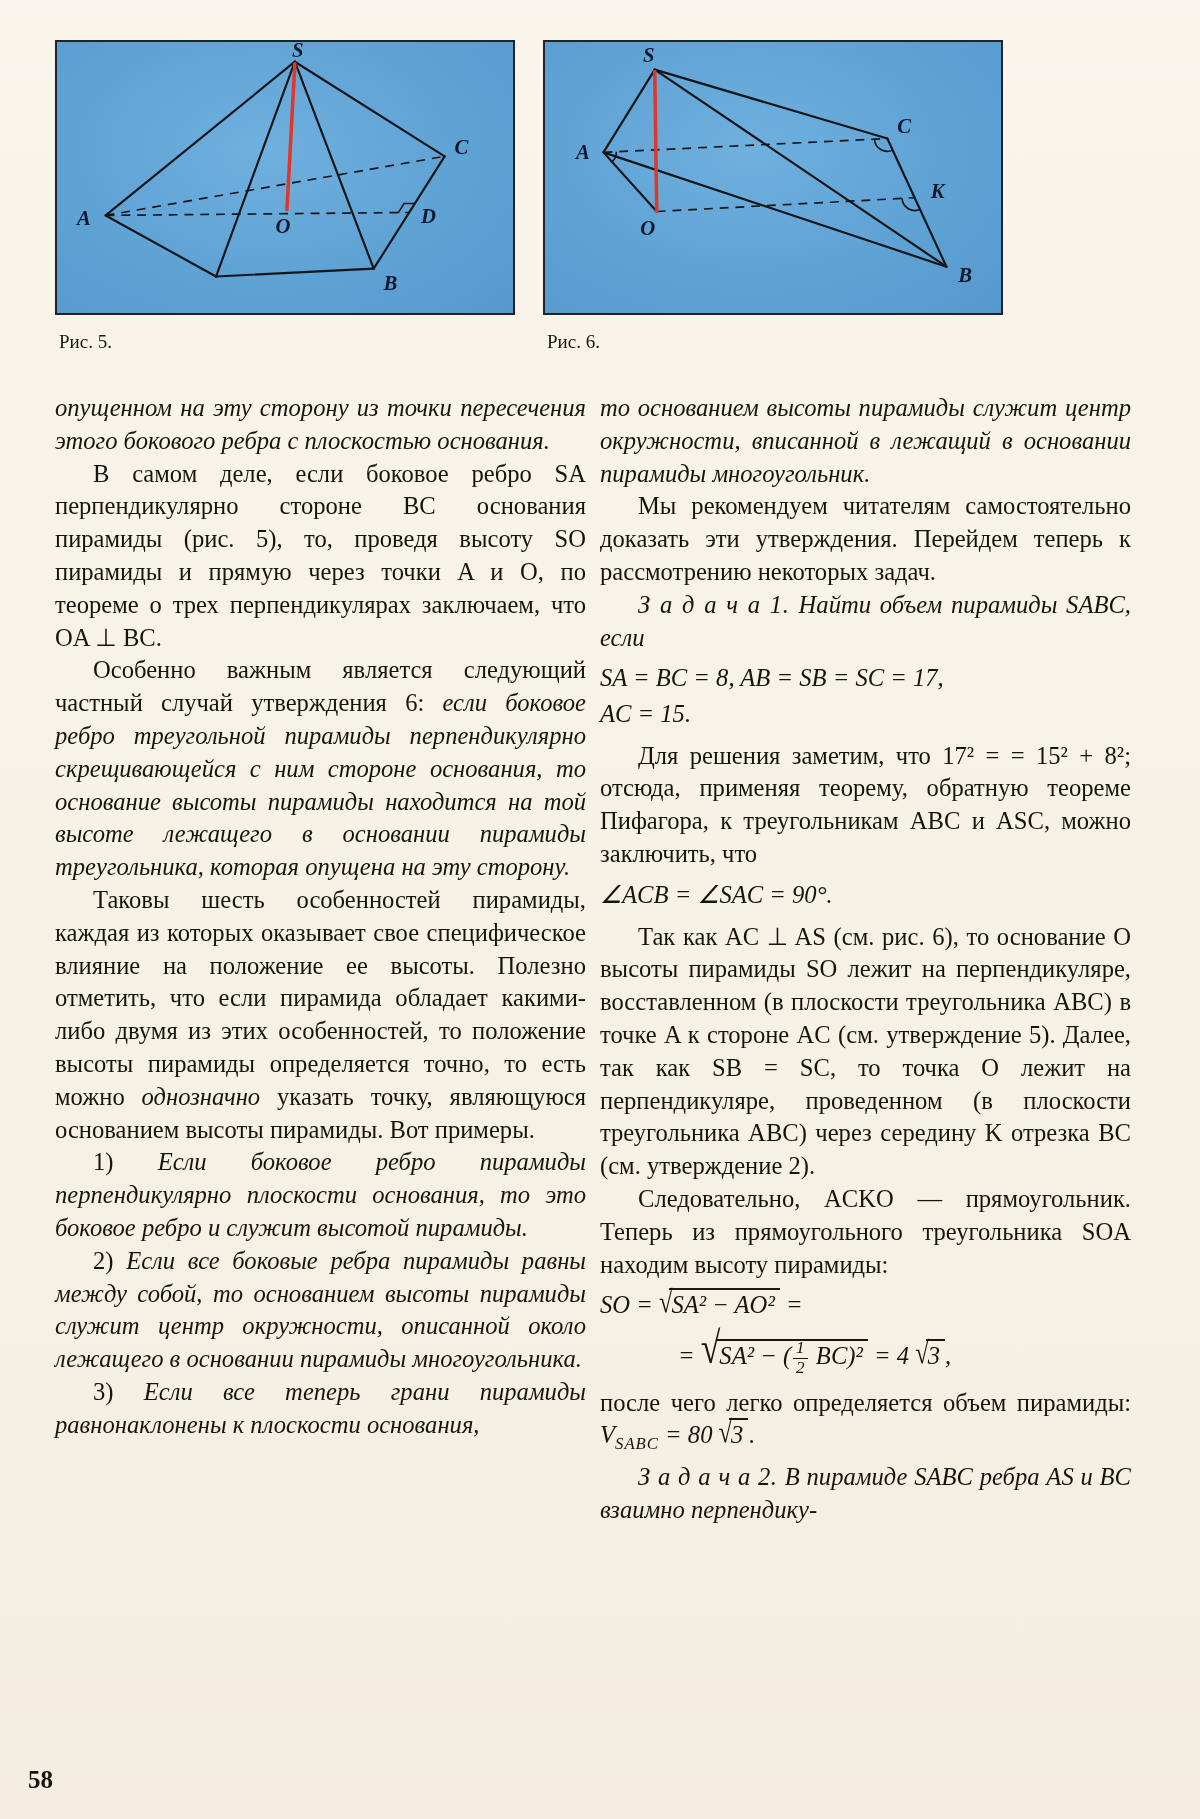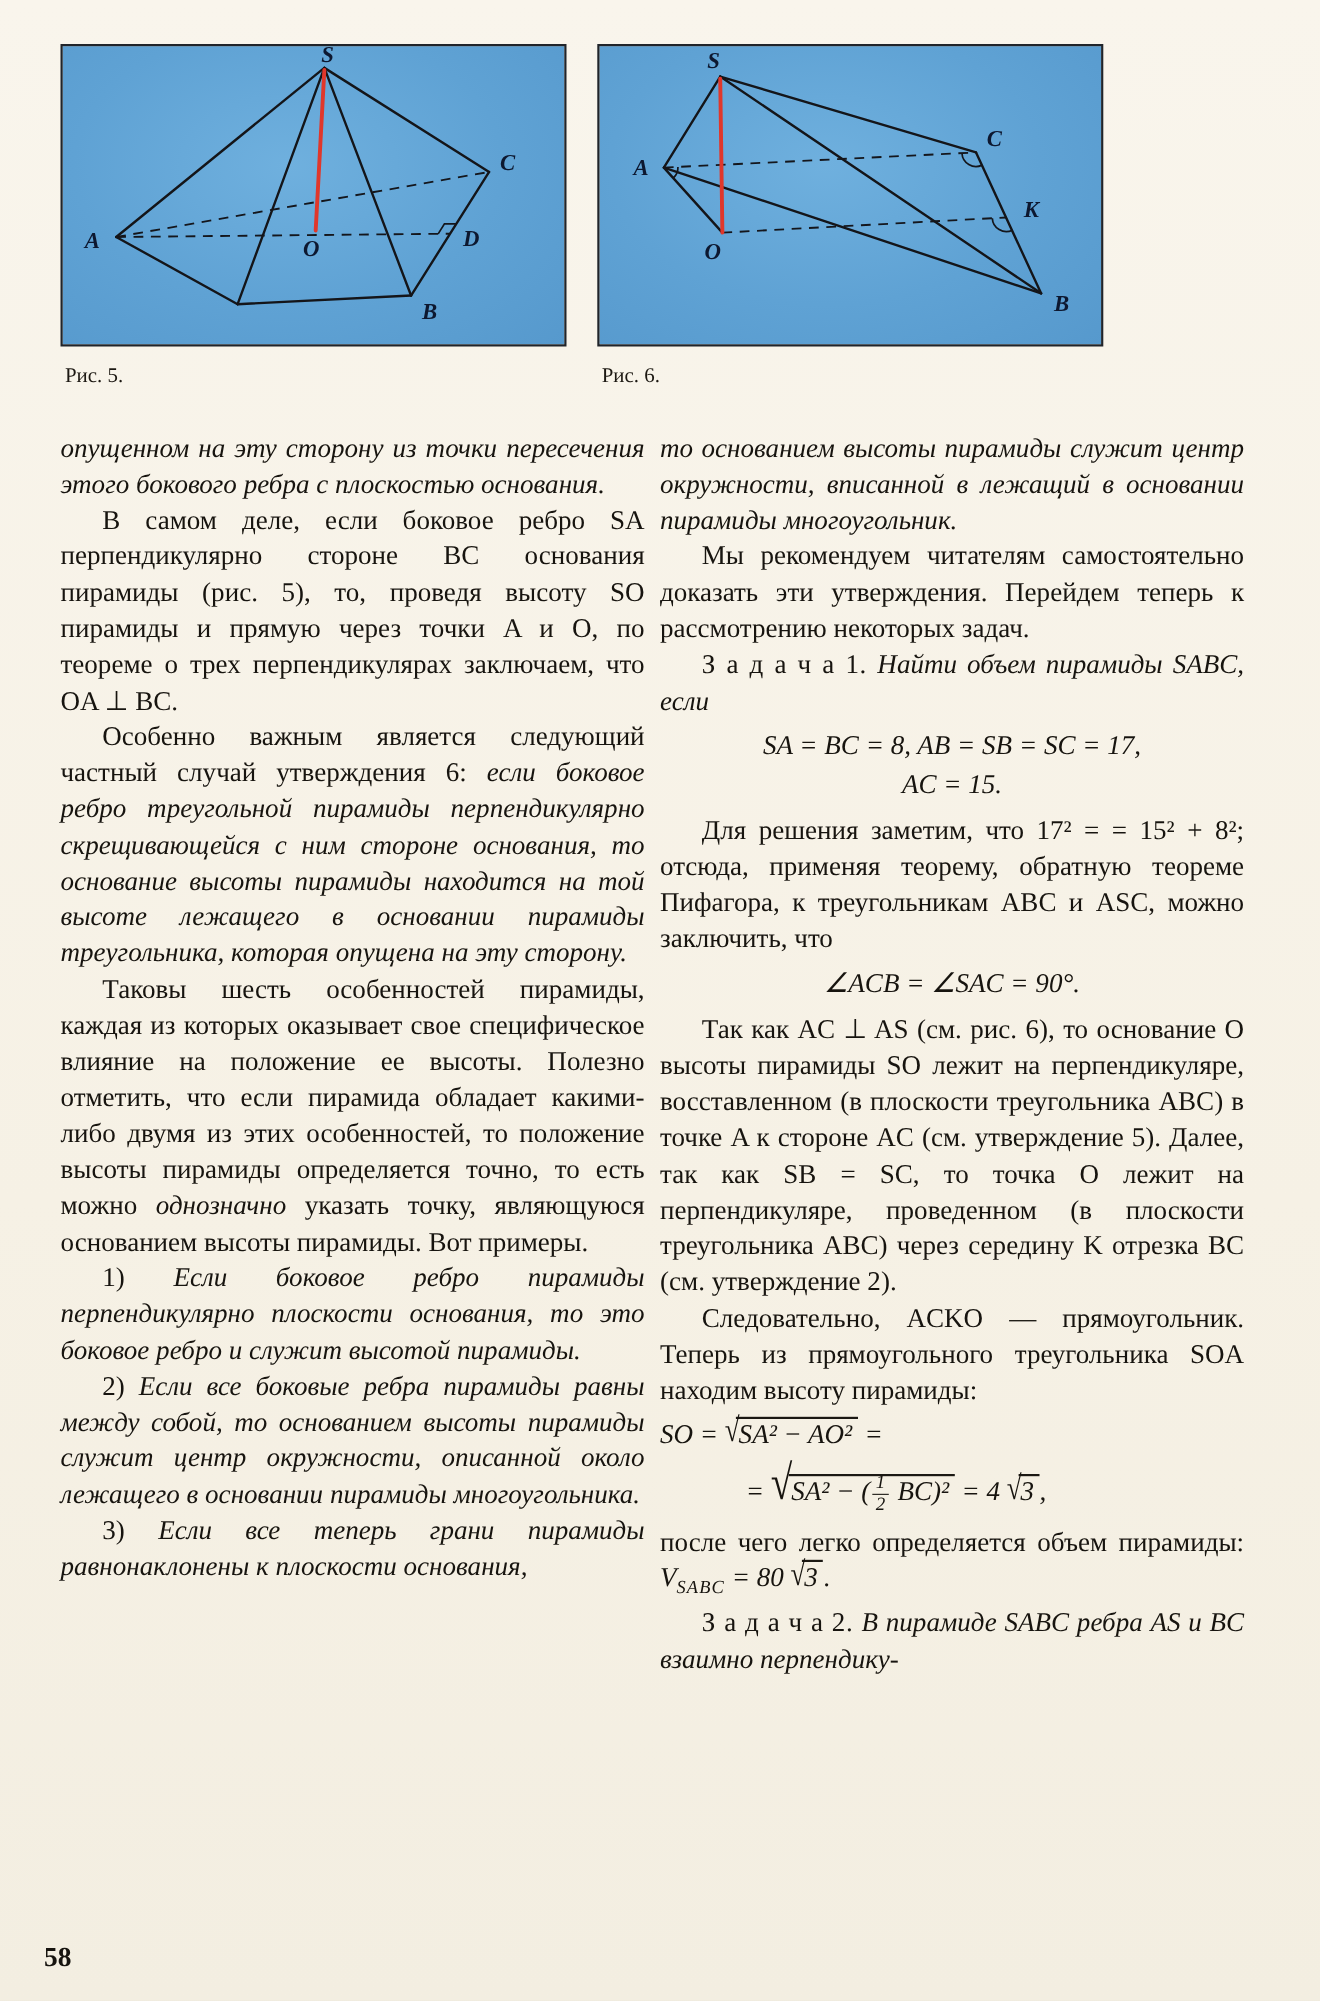--- a/index.html
+++ b/index.html
@@ -25,36 +25,36 @@
   .mark { stroke:#14161c; stroke-width:1.6; fill:none; }
   .figlabel { font:bold italic 21px "Liberation Serif", serif; fill:#0d1830; }
   .figcap { margin:16px 0 0 4px; font-size:19px; color:#1c1812; }
 
   
   .columns { position:absolute; top:392px; left:55px; width:1095px; display:flex; gap:14px; }
   .col { width:531px; font-size:24.6px; line-height:32.8px; text-align:justify; }
   .col p { margin:0; text-indent:38px; }
   .col p.noind { text-indent:0; }
   .em { font-style:italic; }
-  .tasklabel { letter-spacing:0.5px; }
+  .tasklabel { letter-spacing:0.5px;font-style:italic; }
 
   .formula { font-style:italic; margin:6px 0 8px 0; line-height:1.45; }
-  .formula.center { text-align:center; }
+  .formula.center { text-align:left; }
   .fline { white-space:nowrap; margin:4px 0; }
   .fline.ind { margin-left:78px; }
 
   .rsign { display:inline-block; transform:scaleY(1.25); transform-origin:70% 88%; margin-right:-3px; }
   .rsign.big { font-size:1.45em; transform:scaleY(1.25); transform-origin:70% 82%; }
   .rad { border-top:2px solid #1b1813; padding:1px 5px 0 2px; }
   .frac { display:inline-block; text-align:center; vertical-align:-0.55em; font-size:0.7em; line-height:1.1; margin:0 2px; }
   .frac .fnum { display:block; border-bottom:1.7px solid #1b1813; padding:0 3px; }
   .frac .fden { display:block; }
   .sub { vertical-align:sub; font-size:0.68em; letter-spacing:1px; }
 
-  .pagenum { position:absolute; left:40px; top:1766px; font-size:25px; font-weight:bold; color:#17140f; }
+  .pagenum { position:absolute; left:28px; top:1766px; font-size:25px; font-weight:bold; color:#17140f; }
 </style>
 </head>
 <body>
 
 <div class="page">
 
   <div class="figures-row">
 
     <figure class="fig">
       <div class="figbox">

